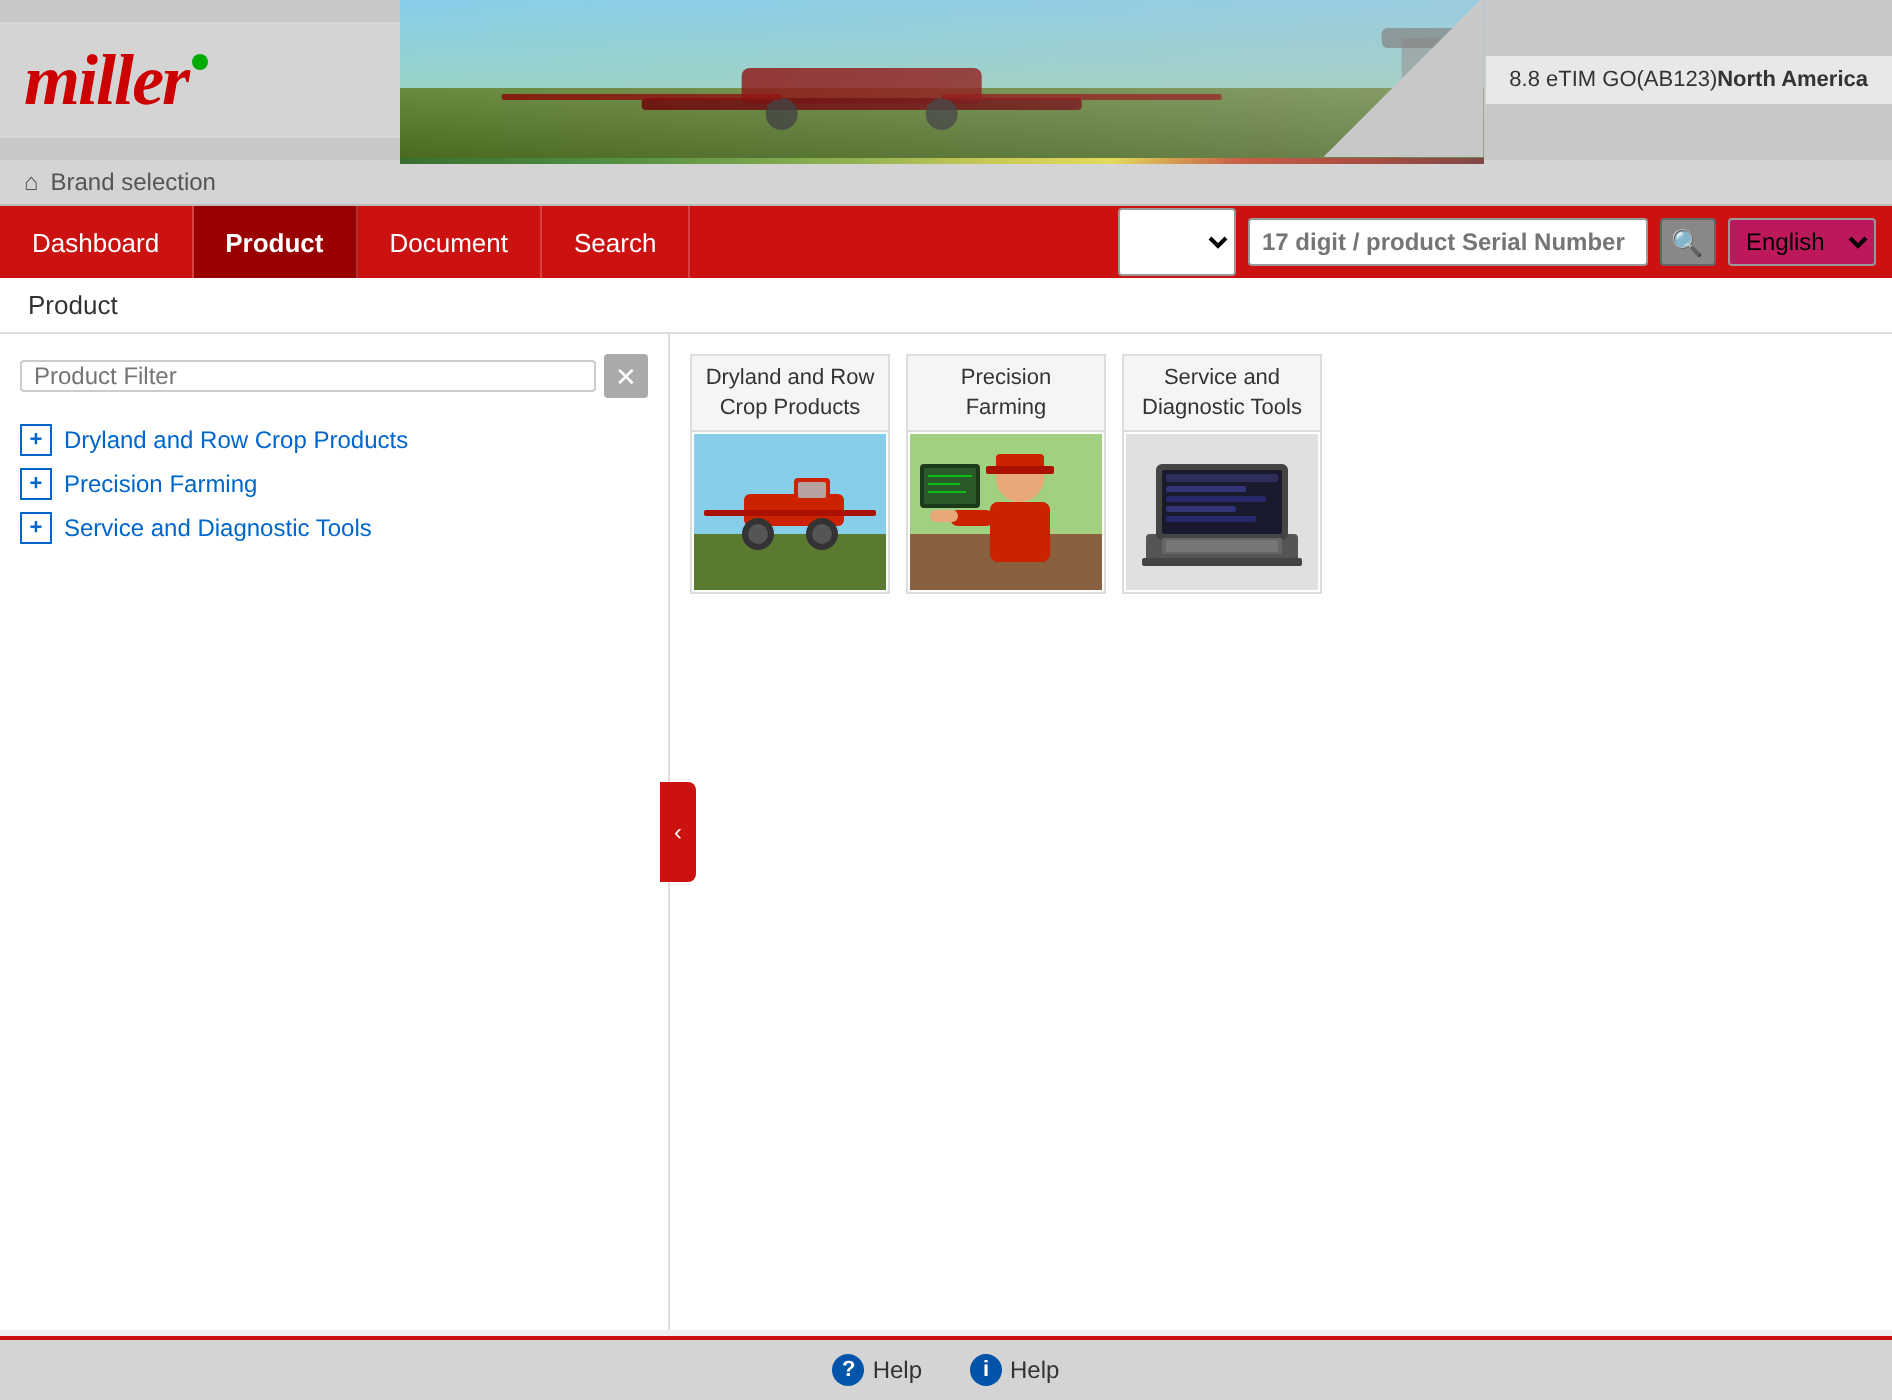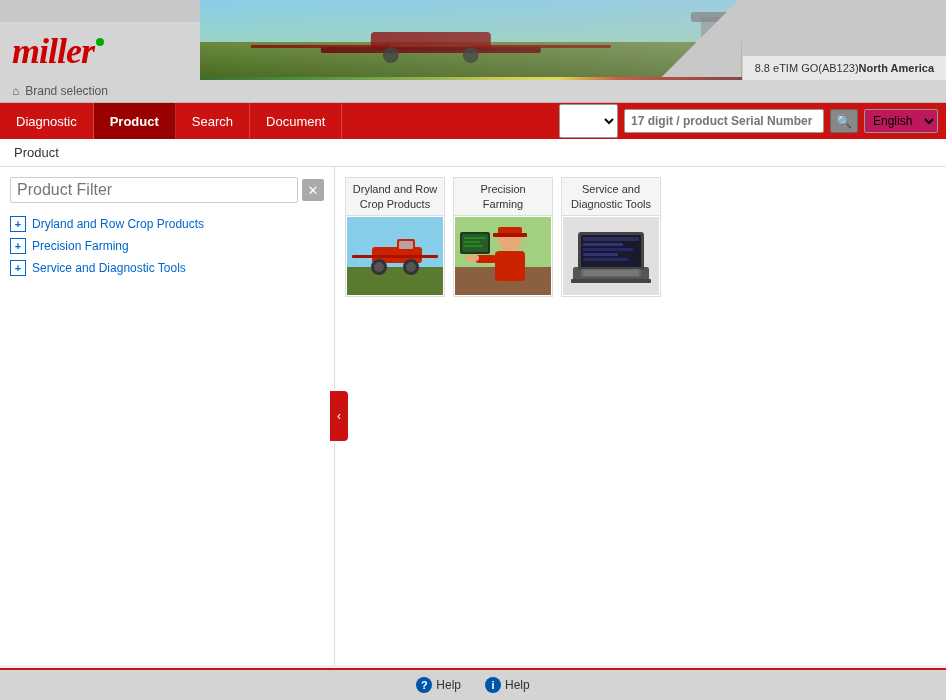--- a/index.html
+++ b/index.html
@@ -3,21 +3,21 @@
   <meta charset="utf-8">
   <style>
     * { margin: 0; padding: 0; box-sizing: border-box; }
     body { width: 946px; height: 700px; font-family: Arial, sans-serif; font-size: 13px; background: #f0f0f0; overflow: hidden; }
 
     
     .top-bar {
       background: #c8c8c8;
       height: 80px;
       display: flex;
-      align-items: flex-end;
+      align-items: center;
       justify-content: space-between;
       position: relative;
     }
     .logo-area {
       display: flex;
       align-items: center;
       padding: 8px 12px;
       background: #d4d4d4;
       width: 200px;
     }
@@ -175,24 +175,24 @@
       flex-shrink: 0;
     }
     .filter-row {
       display: flex;
       align-items: center;
       gap: 4px;
       margin-bottom: 10px;
     }
     .filter-input {
       flex: 1;
-      height: 26px;
+      height: 16px;
       border: 1px solid #ccc;
       padding: 0 6px;
-      font-size: 16px;
+      font-size: 12px;
       color: #999;
       border-radius: 2px;
     }
     .filter-clear {
       width: 22px;
       height: 22px;
       background: #aaa;
       color: white;
       border: none;
       border-radius: 2px;
@@ -382,30 +382,30 @@
 </div>
 
 <div class="breadcrumb-bar">
   <span class="breadcrumb-home-icon">⌂</span>
   <a class="breadcrumb-link">Brand selection</a>
 </div>
 
 <div class="nav-bar">
   <div class="nav-tabs">
     <div class="nav-tab">
-      <span>Diagnostic</span>
+      <span>Dashboard</span>
     </div>
     <div class="nav-tab active">
       <span>Product</span>
     </div>
     <div class="nav-tab">
+      <span>Document</span>
+    </div>
+    <div class="nav-tab">
       <span>Search</span>
-    </div>
-    <div class="nav-tab">
-      <span>Document</span>
     </div>
   </div>
   <div class="nav-search-area">
     <select class="pin-select">
       <option>P.I.N.</option>
     </select>
     <input class="serial-input" type="text" placeholder="17 digit / product Serial Number" style="">
     <button class="search-btn">
       <span>🔍</span>
     </button>

